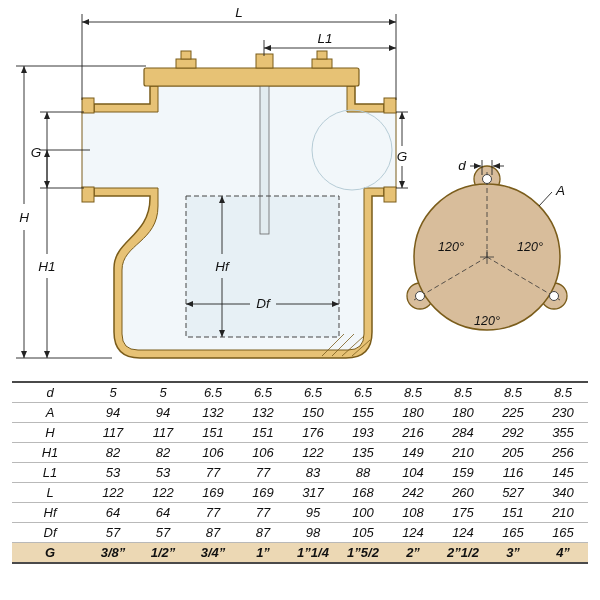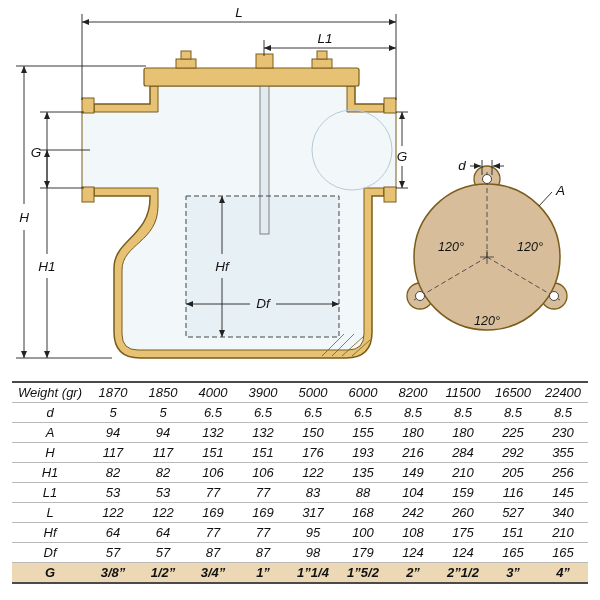--- a/index.html
+++ b/index.html
@@ -174,33 +174,20 @@
         <col>
         <col>
         <col>
         <col>
         <col>
         <col>
         <col>
         <col>
     </colgroup>
     <tbody>
-        <tr>
-          <td>Weight (gr)</td>
-          <td>1870</td>
-          <td>1850</td>
-          <td>4000</td>
-          <td>3900</td>
-          <td>5000</td>
-          <td>6000</td>
-          <td>8200</td>
-          <td>11500</td>
-          <td>16500</td>
-          <td>22400</td>
-        </tr>
         <tr>
           <td>d</td>
           <td>5</td>
           <td>5</td>
           <td>6.5</td>
           <td>6.5</td>
           <td>6.5</td>
           <td>6.5</td>
           <td>8.5</td>
           <td>8.5</td>
@@ -285,21 +272,21 @@
           <td>151</td>
           <td>210</td>
         </tr>
         <tr>
           <td>Df</td>
           <td>57</td>
           <td>57</td>
           <td>87</td>
           <td>87</td>
           <td>98</td>
-          <td>179</td>
+          <td>105</td>
           <td>124</td>
           <td>124</td>
           <td>165</td>
           <td>165</td>
         </tr>
         <tr class="highlight">
           <td>G</td>
           <td>3/8”</td>
           <td>1/2”</td>
           <td>3/4”</td>

